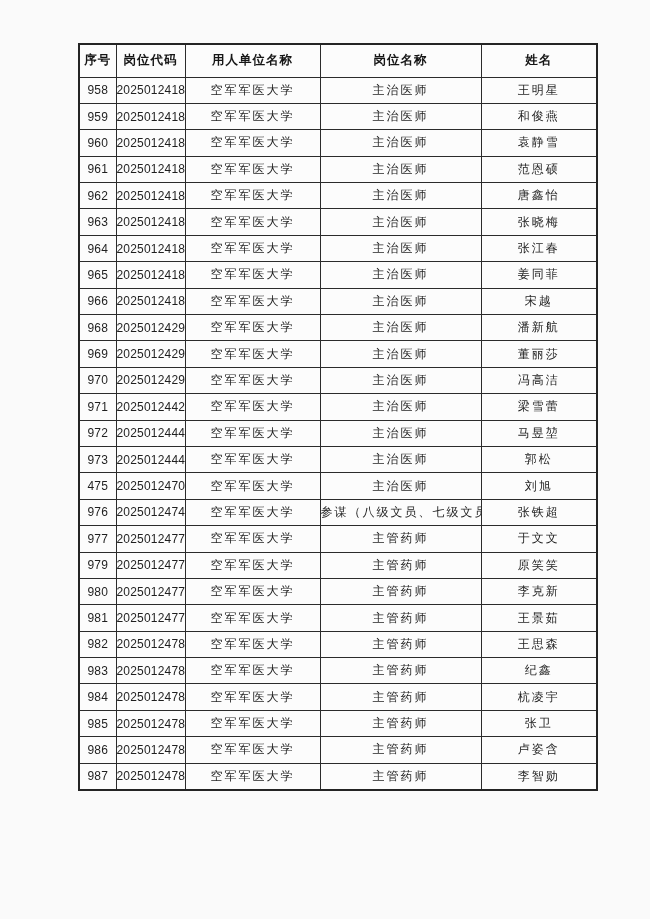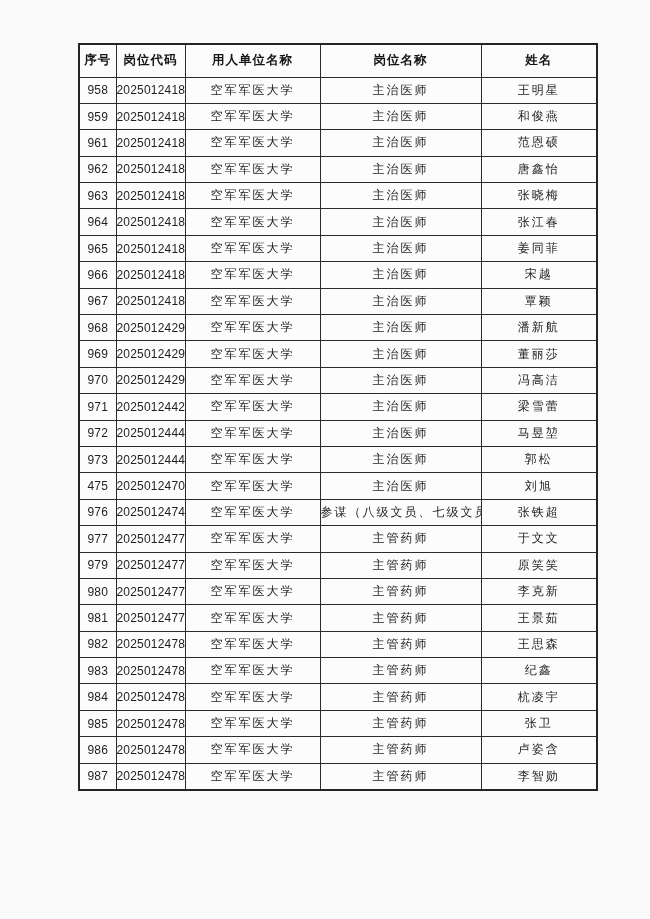--- a/index.html
+++ b/index.html
@@ -97,20 +97,27 @@
           <td class="cjk">王明星</td>
         </tr>
         <tr>
           <td class="num">959</td>
           <td class="num">2025012418</td>
           <td class="cjk">空军军医大学</td>
           <td class="cjk">主治医师</td>
           <td class="cjk">和俊燕</td>
         </tr>
         <tr>
+          <td class="num">960</td>
+          <td class="num">2025012418</td>
+          <td class="cjk">空军军医大学</td>
+          <td class="cjk">主治医师</td>
+          <td class="cjk">袁静雪</td>
+        </tr>
+        <tr>
           <td class="num">961</td>
           <td class="num">2025012418</td>
           <td class="cjk">空军军医大学</td>
           <td class="cjk">主治医师</td>
           <td class="cjk">范恩硕</td>
         </tr>
         <tr>
           <td class="num">962</td>
           <td class="num">2025012418</td>
           <td class="cjk">空军军医大学</td>
@@ -137,27 +144,20 @@
           <td class="cjk">空军军医大学</td>
           <td class="cjk">主治医师</td>
           <td class="cjk">姜同菲</td>
         </tr>
         <tr>
           <td class="num">966</td>
           <td class="num">2025012418</td>
           <td class="cjk">空军军医大学</td>
           <td class="cjk">主治医师</td>
           <td class="cjk">宋越</td>
-        </tr>
-        <tr>
-          <td class="num">967</td>
-          <td class="num">2025012418</td>
-          <td class="cjk">空军军医大学</td>
-          <td class="cjk">主治医师</td>
-          <td class="cjk">覃颖</td>
         </tr>
         <tr>
           <td class="num">968</td>
           <td class="num">2025012429</td>
           <td class="cjk">空军军医大学</td>
           <td class="cjk">主治医师</td>
           <td class="cjk">潘新航</td>
         </tr>
         <tr>
           <td class="num">969</td>

